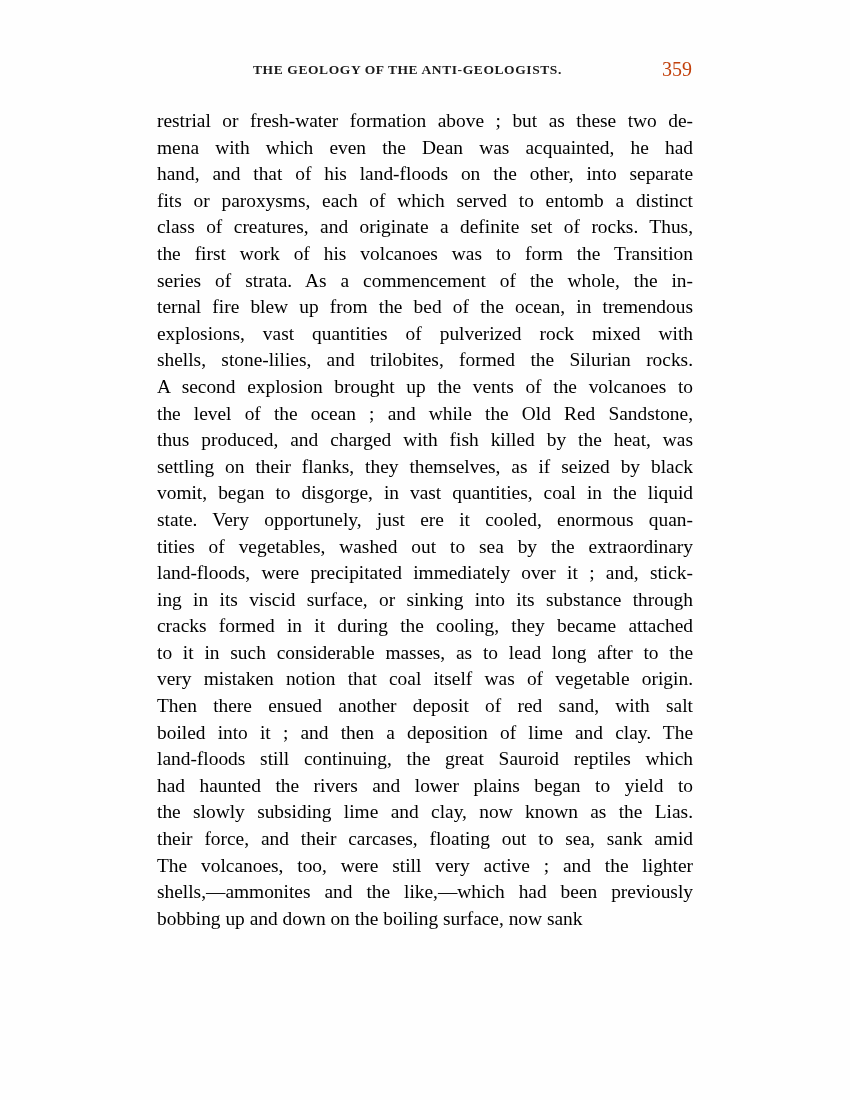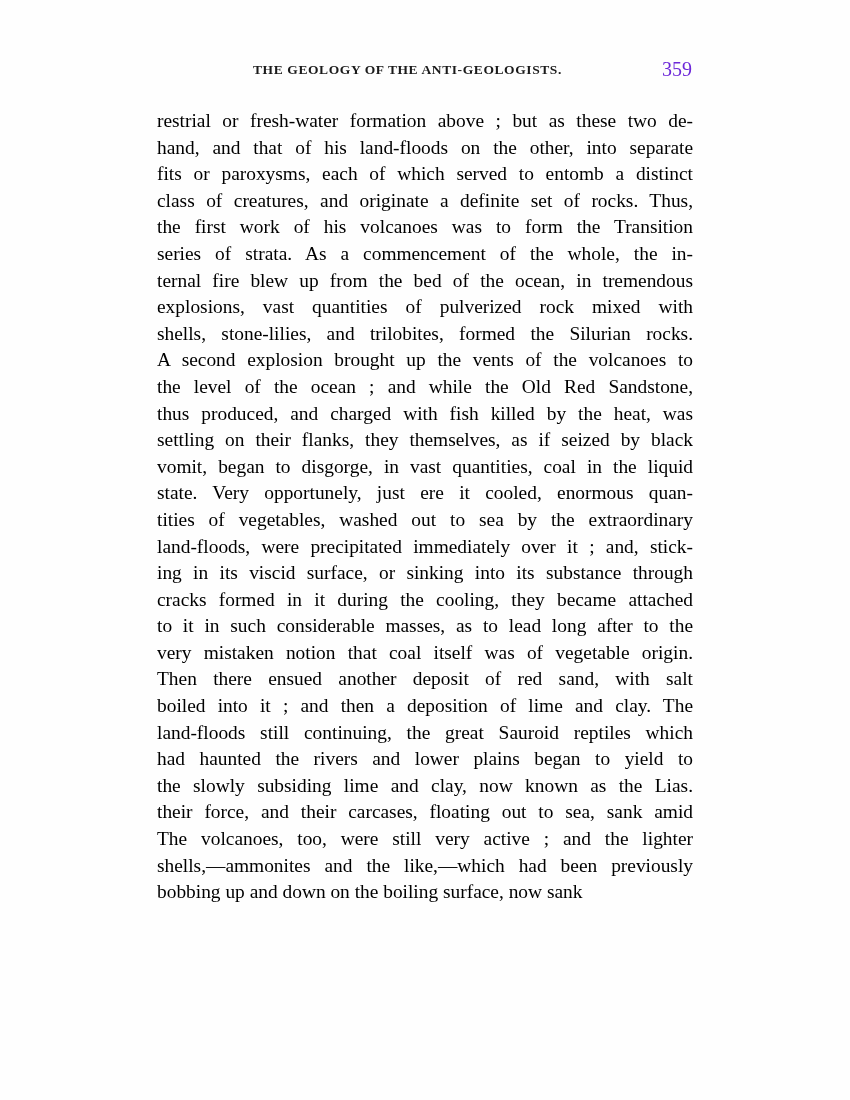--- a/index.html
+++ b/index.html
@@ -9,21 +9,21 @@
     position: absolute; left: 157px; top: 58px; width: 535px; height: 26px;
     font-family: "Liberation Serif", serif; color: #1a1a1a;
   }
   .running-title {
     position: absolute; left: 96px; top: 4px;
     font-size: 13.5px; font-weight: bold; letter-spacing: 0.6px;
     font-family: "Liberation Serif", serif;
   }
   .page-number {
     position: absolute; right: 0; top: 0;
-    font-size: 20px; font-family: "Liberation Serif", serif; color: #6d28d9;
+    font-size: 20px; font-family: "Liberation Serif", serif; color: #c2410c;
   }
   .body-text {
     position: absolute; left: 157px; top: 108px; width: 536px;
     font-family: "Liberation Serif", serif; font-size: 19.4px; color: #000000;
   }
   .line {
     display: block; height: 26.6px; line-height: 26.6px;
     text-align: justify; text-align-last: justify; white-space: nowrap;
     overflow: visible;
   }
@@ -33,20 +33,21 @@
 <body>
 
 <div class="page">
   <div class="running-head">
     <span class="running-title">THE GEOLOGY OF THE ANTI-GEOLOGISTS.</span>
     <span class="page-number">359</span>
   </div>
 
   <div class="body-text">
     <span class="line">restrial or fresh-water formation above ; but as these two de-</span>
+    <span class="line">mena with which even the Dean was acquainted, he had</span>
     <span class="line">hand, and that of his land-floods on the other, into separate</span>
     <span class="line">fits or paroxysms, each of which served to entomb a distinct</span>
     <span class="line">class of creatures, and originate a definite set of rocks. Thus,</span>
     <span class="line">the first work of his volcanoes was to form the Transition</span>
     <span class="line">series of strata. As a commencement of the whole, the in-</span>
     <span class="line">ternal fire blew up from the bed of the ocean, in tremendous</span>
     <span class="line">explosions, vast quantities of pulverized rock mixed with</span>
     <span class="line">shells, stone-lilies, and trilobites, formed the Silurian rocks.</span>
     <span class="line">A second explosion brought up the vents of the volcanoes to</span>
     <span class="line">the level of the ocean ; and while the Old Red Sandstone,</span>

